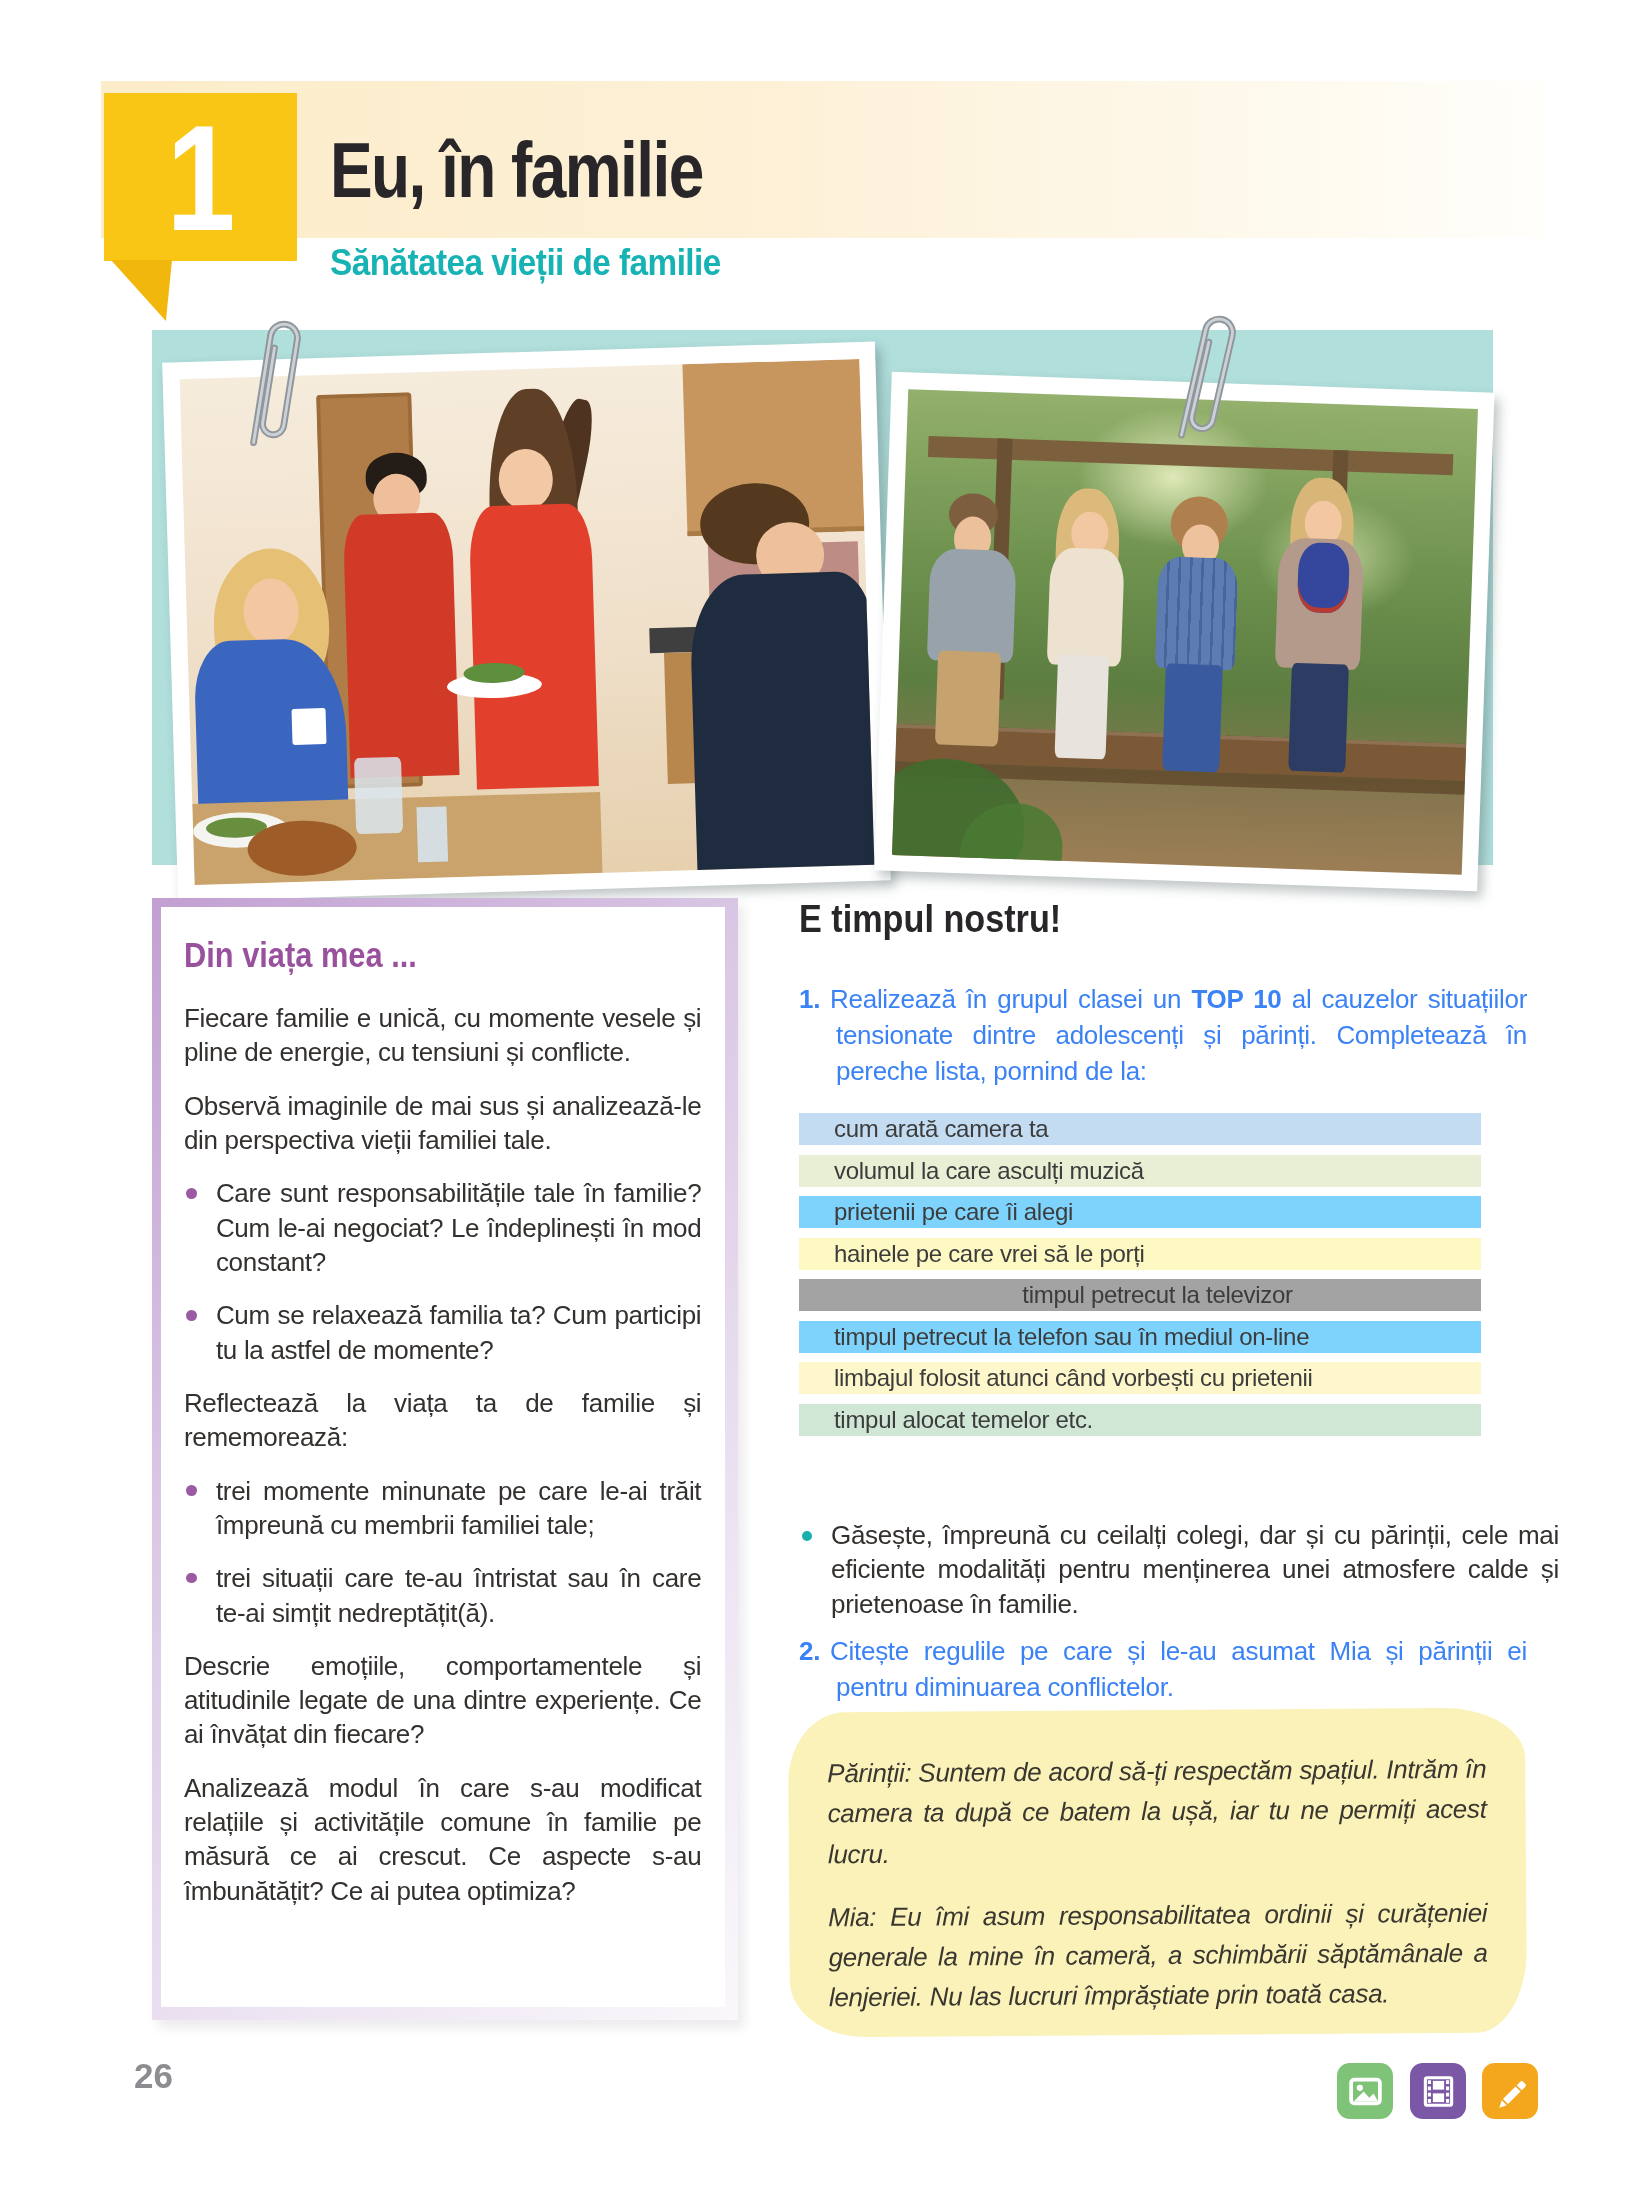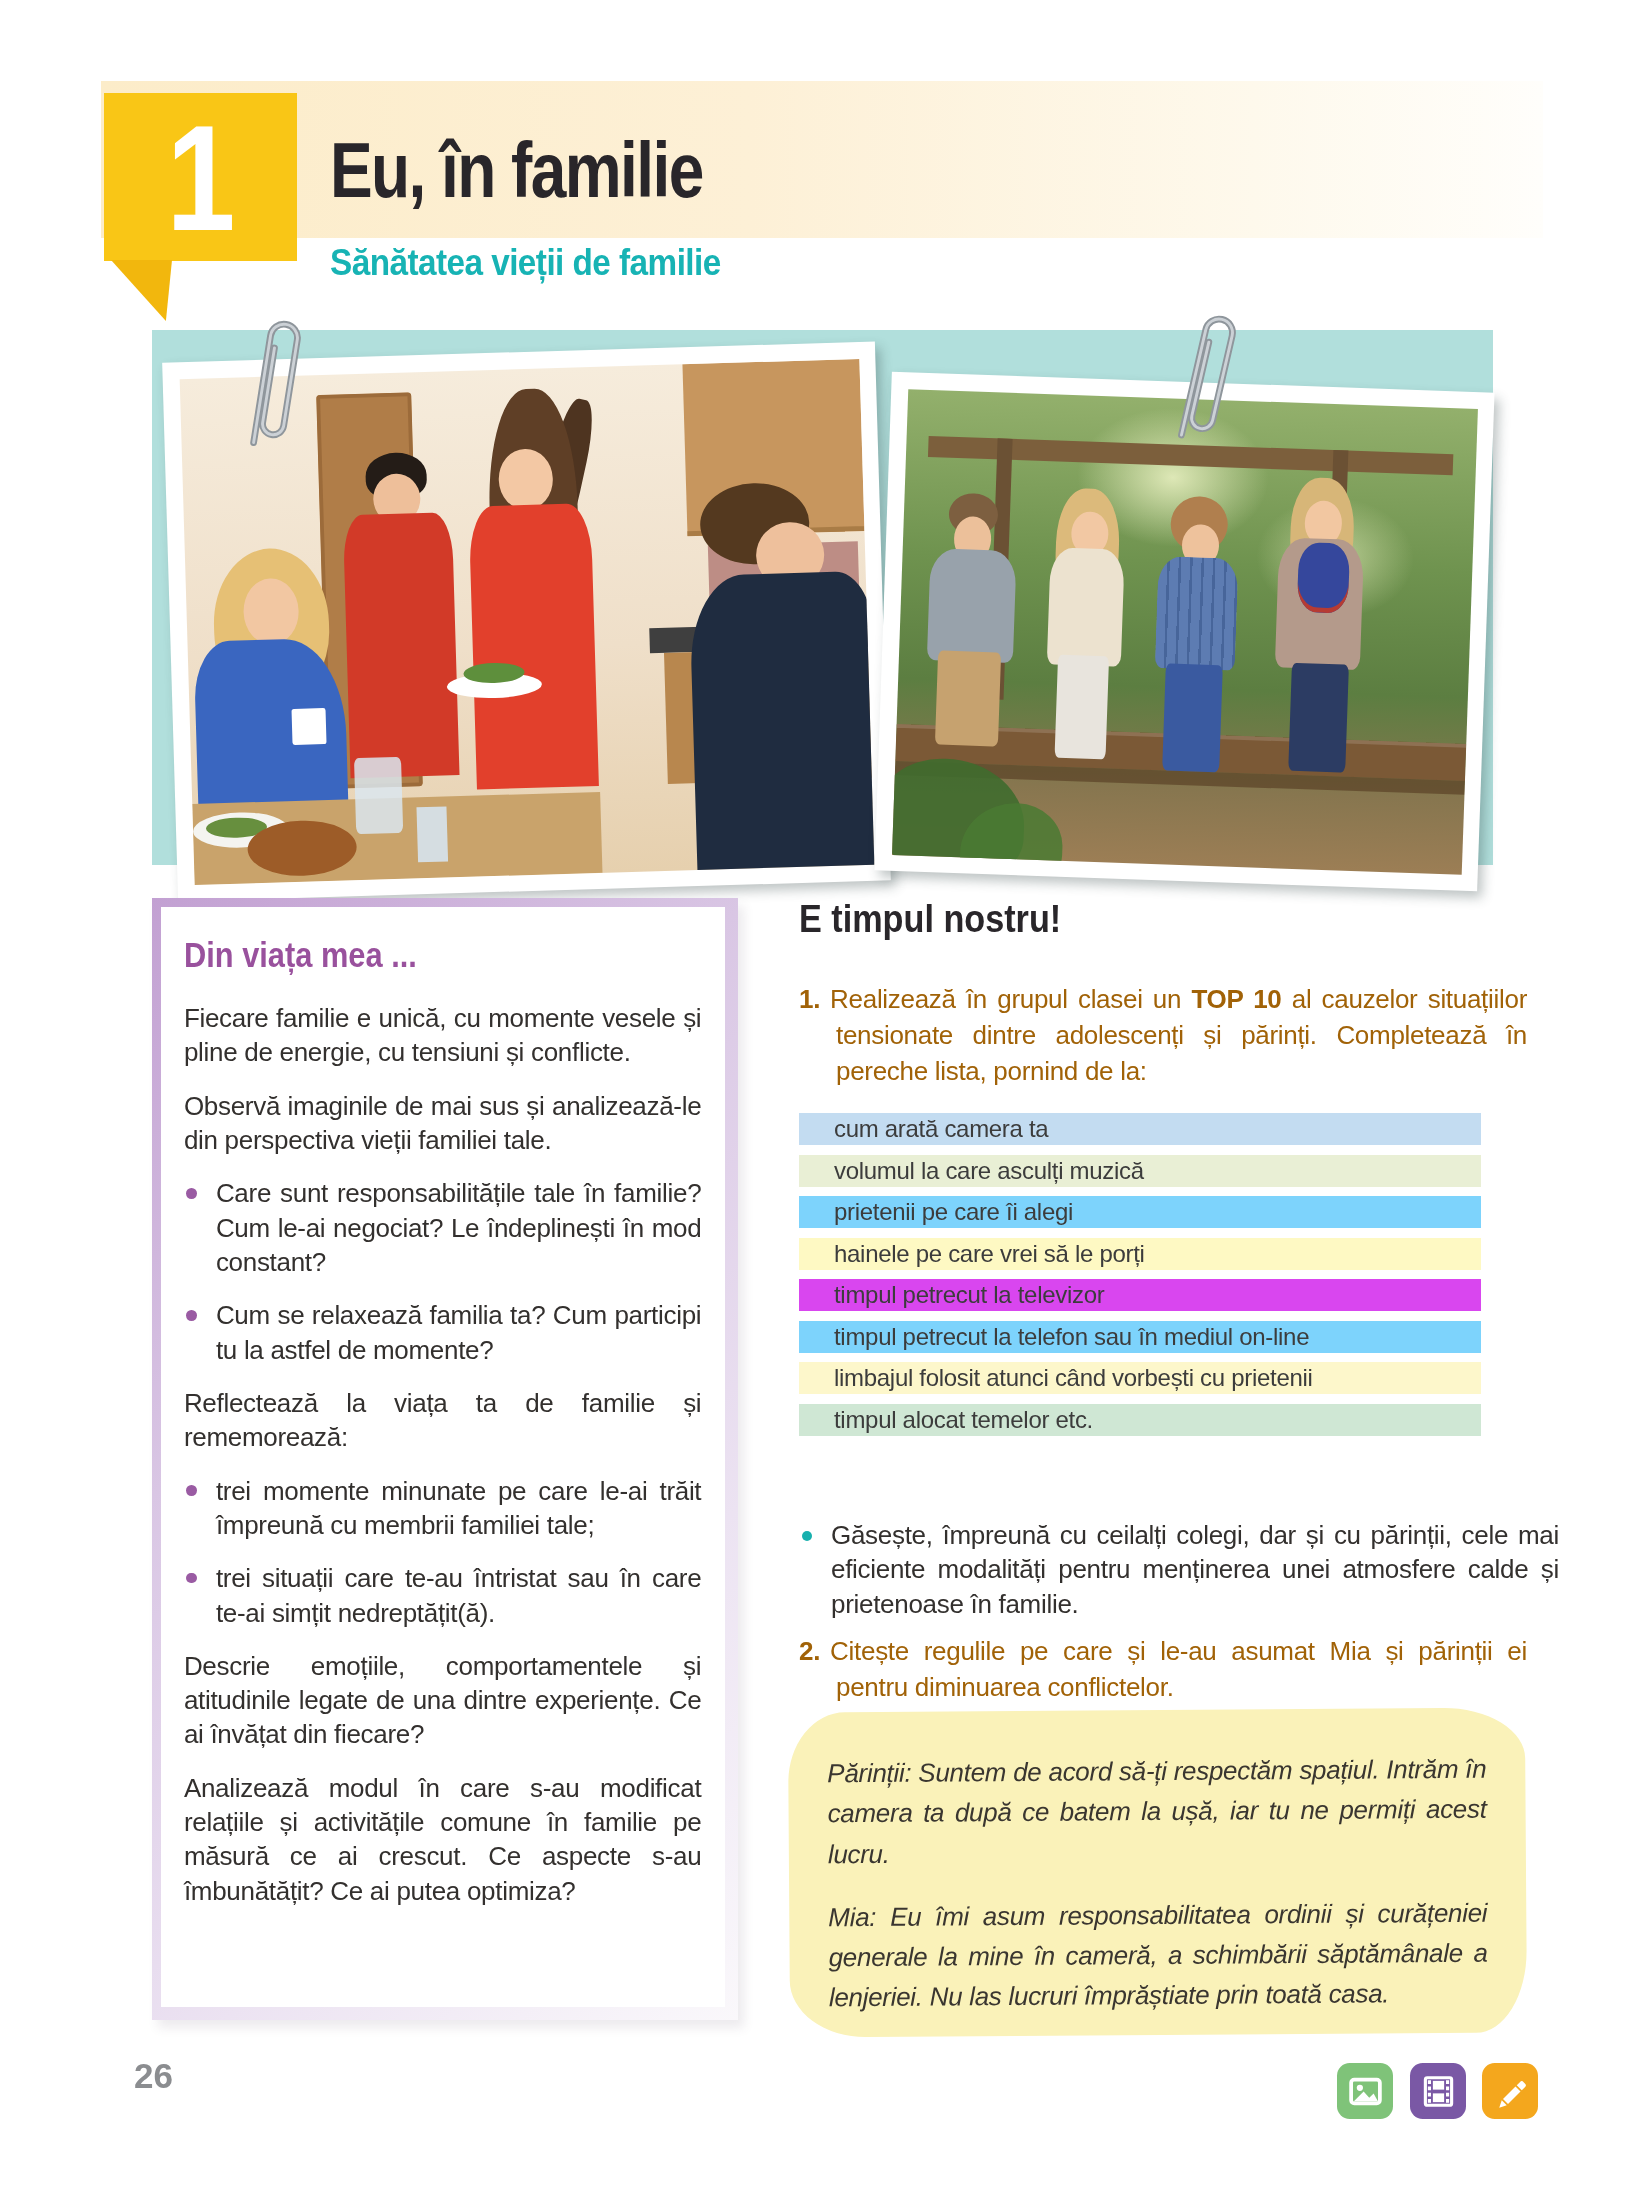--- a/index.html
+++ b/index.html
@@ -99,21 +99,21 @@
   .lifebox h2{margin:10px 0 26.6px 0;font-size:35px;font-weight:800;color:#99519d;
               transform:scaleX(.88);transform-origin:left top;white-space:nowrap;}
   .lifebox p{margin:0 0 19px 0;font-size:26px;line-height:1.32;text-align:justify;color:#33302e;letter-spacing:-0.3px;}
   .bullet-item{position:relative;padding-left:32px;margin:0 0 19px 0;font-size:26px;line-height:1.32;
                text-align:justify;color:#33302e;letter-spacing:-0.3px;}
   .bullet-item .dot{position:absolute;left:2.5px;top:11.4px;width:10.8px;height:10.8px;border-radius:50%;}
 
   
   .act-heading{position:absolute;left:799px;top:898px;font-size:38px;font-weight:800;color:#29262a;
                transform:scaleX(.9);transform-origin:left top;white-space:nowrap;}
-  .numbered{position:absolute;font-size:26px;line-height:1.38;text-align:justify;color:#a16207;
+  .numbered{position:absolute;font-size:26px;line-height:1.38;text-align:justify;color:#3b82f6;
             letter-spacing:-0.3px;padding-left:37px;box-sizing:border-box;}
   .numbered .num{font-weight:700;margin-left:-37px;padding-right:10px;}
   .item-1{left:799px;top:982px;width:728px;}
   .item-2{left:799px;top:1634px;width:728px;}
   .top10{position:absolute;left:799px;top:1113px;width:682px;}
   .top10-row{height:32px;line-height:32px;margin-bottom:9.5px;padding-left:35px;font-size:24px;color:#3c3c3c;letter-spacing:-0.3px;}
   .bullet-right{position:absolute;left:799px;top:1518px;width:728px;}
   .bullet-right .dot{top:12.7px;}
 
   
@@ -247,21 +247,21 @@
 
   <div class="numbered item-1">
     <span class="num">1.</span><span>Realizează în grupul clasei un </span><b>TOP 10</b><span> al cauzelor situațiilor tensionate dintre adolescenți și părinți. Completează în pereche lista, pornind de la:</span>
   </div>
 
   <div class="top10">
     <div class="top10-row" style="background-color: rgb(195, 220, 241);">cum arată camera ta</div>
     <div class="top10-row" style="background-color: rgb(233, 239, 213);">volumul la care asculți muzică</div>
     <div class="top10-row" style="background-color: #7dd3fc;">prietenii pe care îi alegi</div>
     <div class="top10-row" style="background-color: #fef9c3;">hainele pe care vrei să le porți</div>
-    <div class="top10-row" style="background-color: #d946ef;">timpul petrecut la televizor</div>
+    <div class="top10-row" style="background-color: #a3a3a3; text-align: center;">timpul petrecut la televizor</div>
     <div class="top10-row" style="background-color: #7dd3fc;">timpul petrecut la telefon sau în mediul on-line</div>
     <div class="top10-row" style="background-color: rgb(253, 247, 203);">limbajul folosit atunci când vorbești cu prietenii</div>
     <div class="top10-row" style="background-color: rgb(207, 231, 212);">timpul alocat temelor etc.</div>
   </div>
 
   <div class="bullet-item bullet-right">
     <span class="dot" style="background-color: rgb(23, 176, 174);"></span>
     <span>Găsește, împreună cu ceilalți colegi, dar și cu părinții, cele mai eficiente modalități pentru menținerea unei atmosfere calde și prietenoase în familie.</span>
   </div>
 

